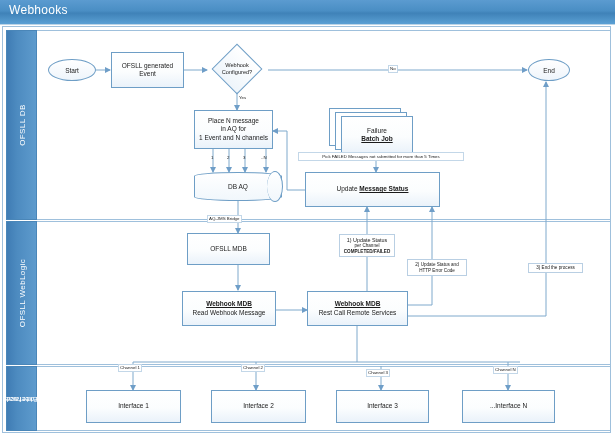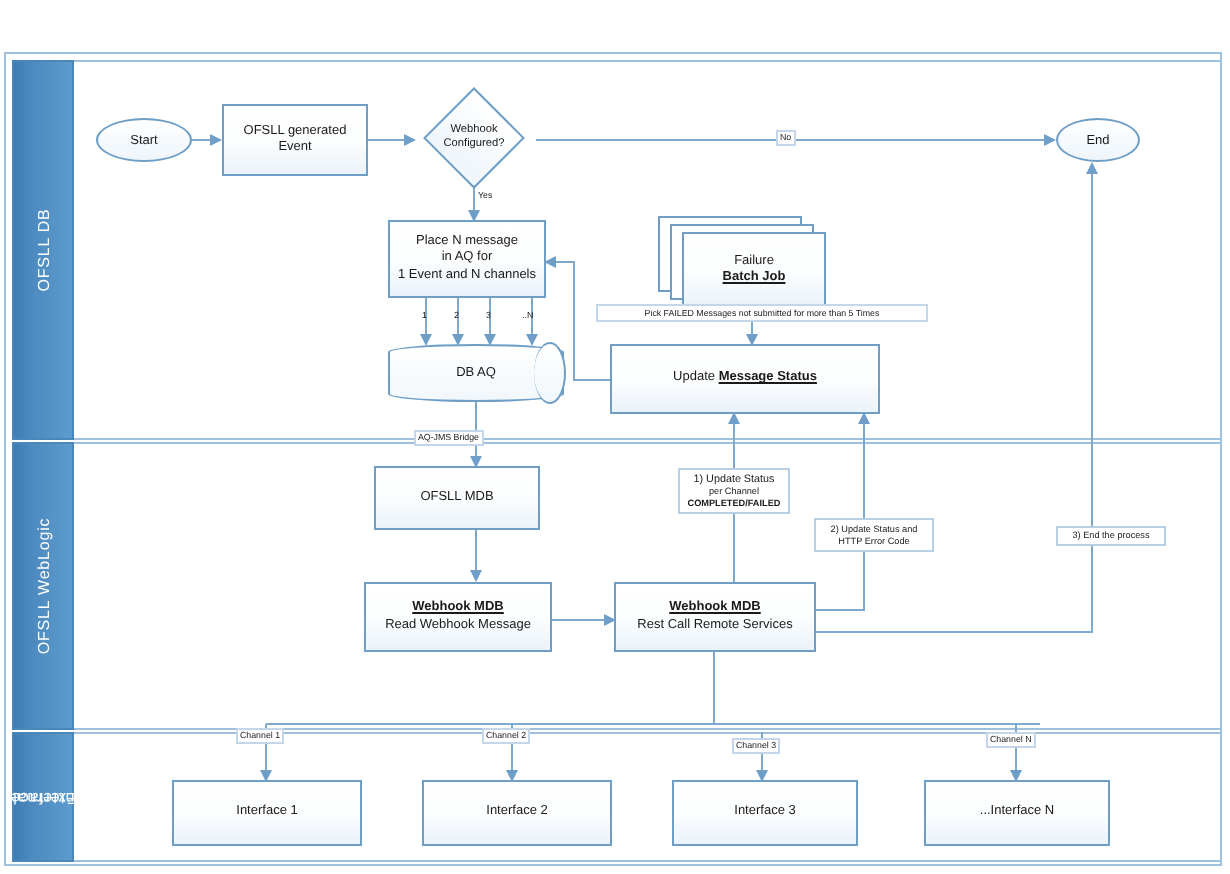--- a/index.html
+++ b/index.html
@@ -81,20 +81,23 @@
   .elabel{position:absolute;background:#ffffff;border:1px solid #c3d7e8;
     font-size:4.4px;line-height:6px;color:#1a1a1a;padding:0 1px;box-sizing:border-box;
     white-space:nowrap;text-align:center;}
   .plainlabel{position:absolute;font-size:4.4px;color:#1a1a1a;white-space:nowrap;}
 </style>
 </head>
 <body>
 
 <div id="page">
 
+  <div id="titlebar">
+    <div class="ttl">Webhooks</div>
+  </div>
 
   <div id="frame">
 
     <div class="lane" id="lane0">
       <div class="hdr">
         <span>OFSLL DB</span>
       </div>
       <div class="body"></div>
     </div>
 

